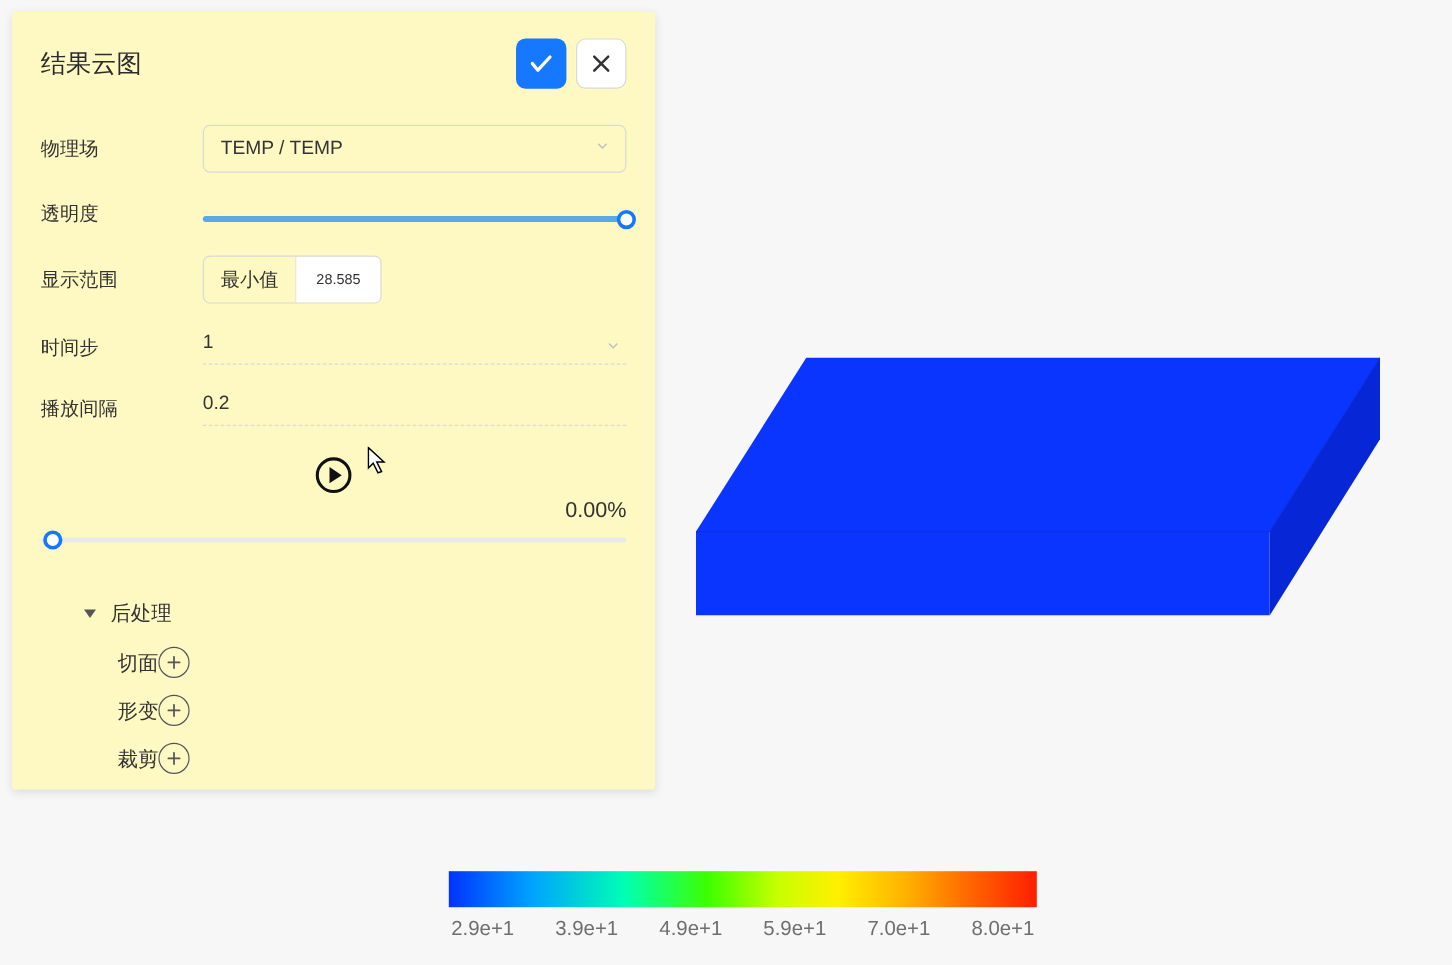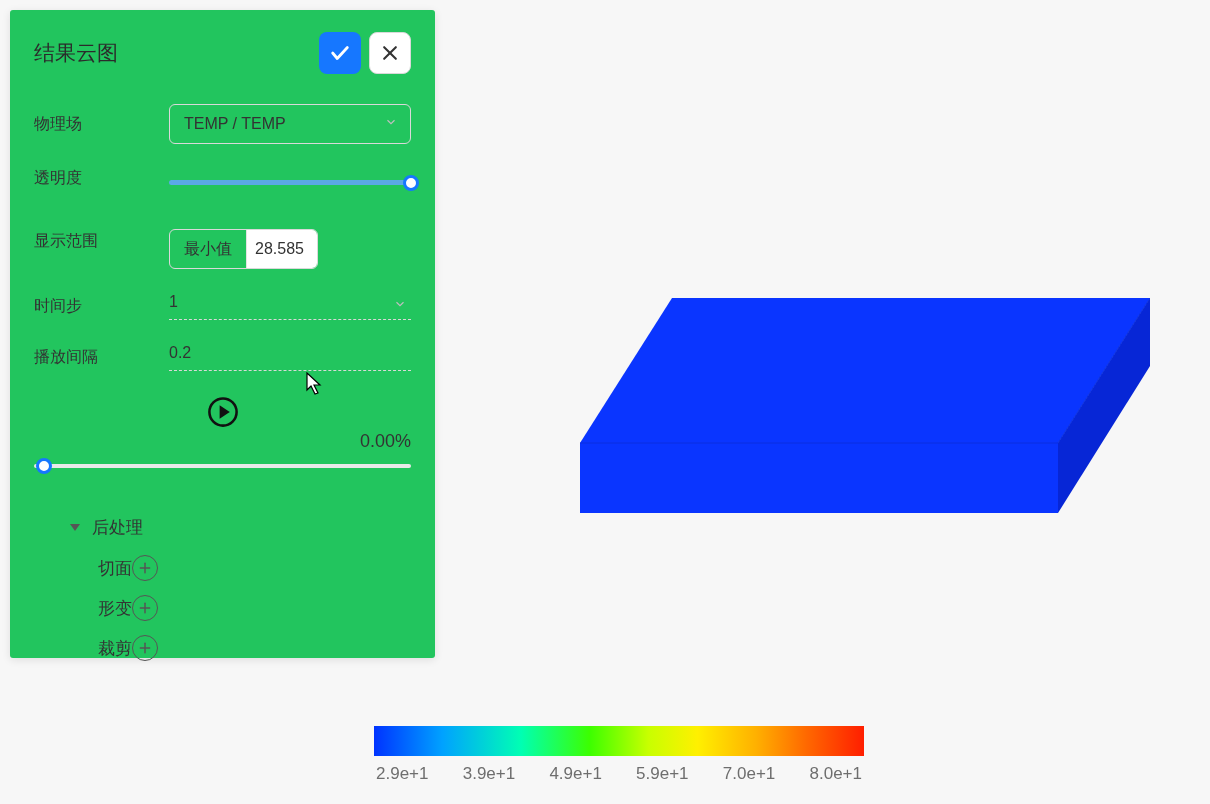--- a/index.html
+++ b/index.html
@@ -10,23 +10,23 @@
     height: 804px;
     position: relative;
     overflow: hidden;
   }
 
   
   .panel {
     position: absolute;
     left: 10px;
     top: 10px;
-    width: 425px;
+    width: 536px;
     height: 648px;
-    background: #22c55e;
+    background: #fef9c3;
     box-shadow: 0 2px 8px rgba(0,0,0,0.1);
     border-radius: 3px;
     padding: 22px 24px;
   }
 
   .panel-header {
     display: flex;
     align-items: center;
     justify-content: space-between;
     margin-bottom: 30px;
@@ -117,21 +117,20 @@
     border-radius: 50%;
     background: #fff;
     border: 3px solid #1677ff;
     cursor: pointer;
   }
 
   
   .range-group {
     display: flex;
     gap: 22px;
-    margin-top: 16px;
   }
   .range-pair {
     display: flex;
     border: 1px solid #d9d9d9;
     border-radius: 6px;
     overflow: hidden;
     height: 40px;
   }
   .range-label {
     padding: 0 14px;
@@ -139,22 +138,23 @@
     align-items: center;
     border-right: 1px solid #e4e4e4;
     color: #333;
   }
   .range-value input {
     border: none;
     outline: none;
     width: 70px;
     height: 100%;
     padding: 0 8px;
-    font-size: 16px;
-    color: #333;
+    font-size: 12px;
+    color: #333;
+    text-align: center;
   }
 
   
   .dashed-row .form-control {
     border-bottom: 1px dashed #d9d9d9;
     padding-bottom: 8px;
   }
   .dashed-value {
     color: #333;
     font-size: 16px;

